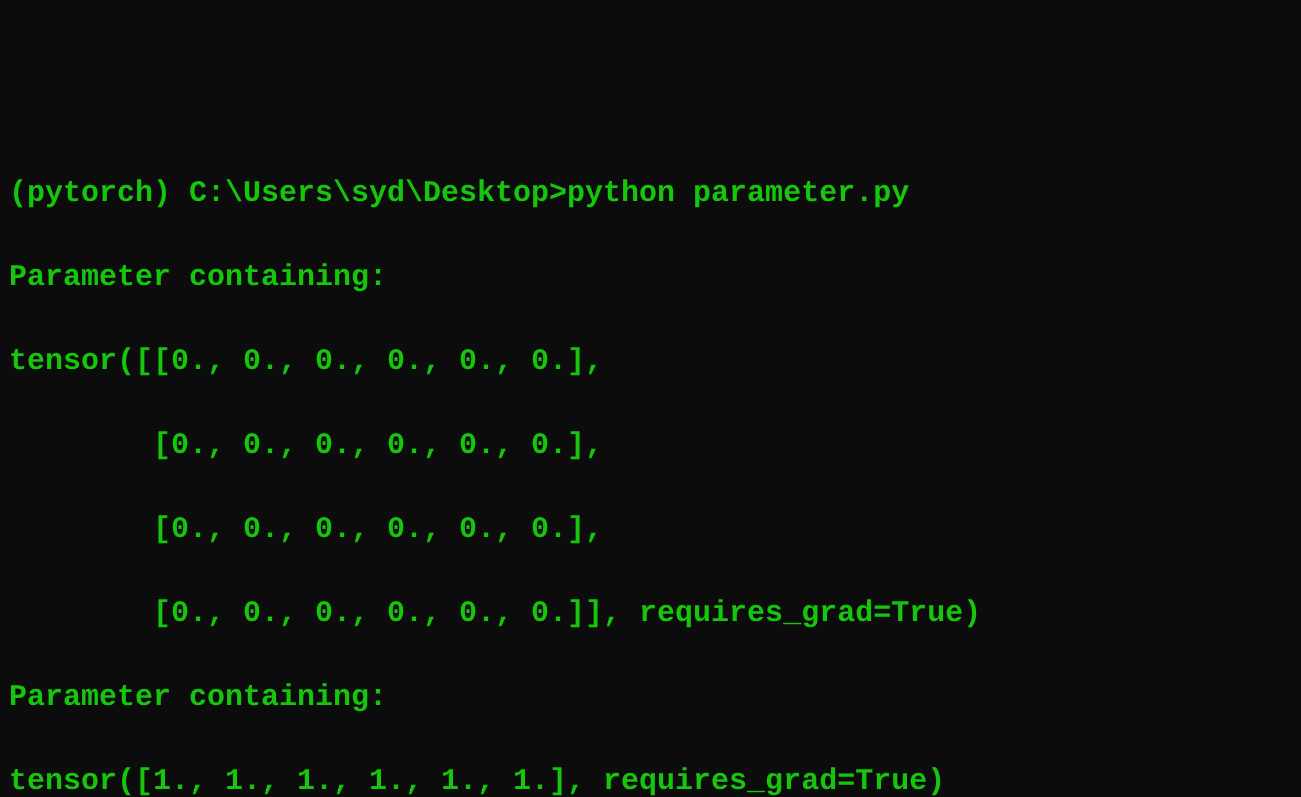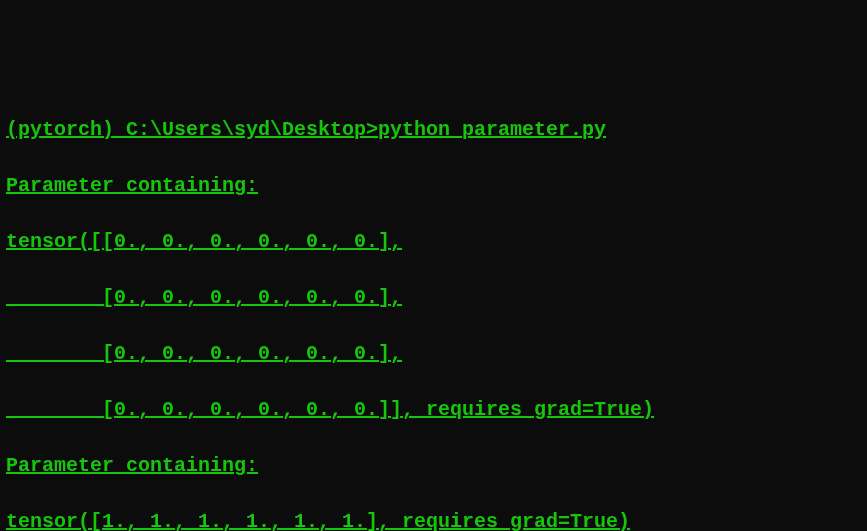--- a/index.html
+++ b/index.html
@@ -15,21 +15,20 @@
       line-height: 1.4;
       padding: 4px 6px;
       width: 867px;
       height: 531px;
       overflow: hidden;
       white-space: pre;
       font-weight: bold;
     }
     .terminal-line {
       display: block;
-      text-decoration: underline;
     }
   </style>
 </head>
 <body>
 
 
 
 <span class="terminal-line">(pytorch) C:\Users\syd\Desktop&gt;python parameter.py</span>
 <span class="terminal-line">Parameter containing:</span>
 <span class="terminal-line">tensor([[0., 0., 0., 0., 0., 0.],</span>

